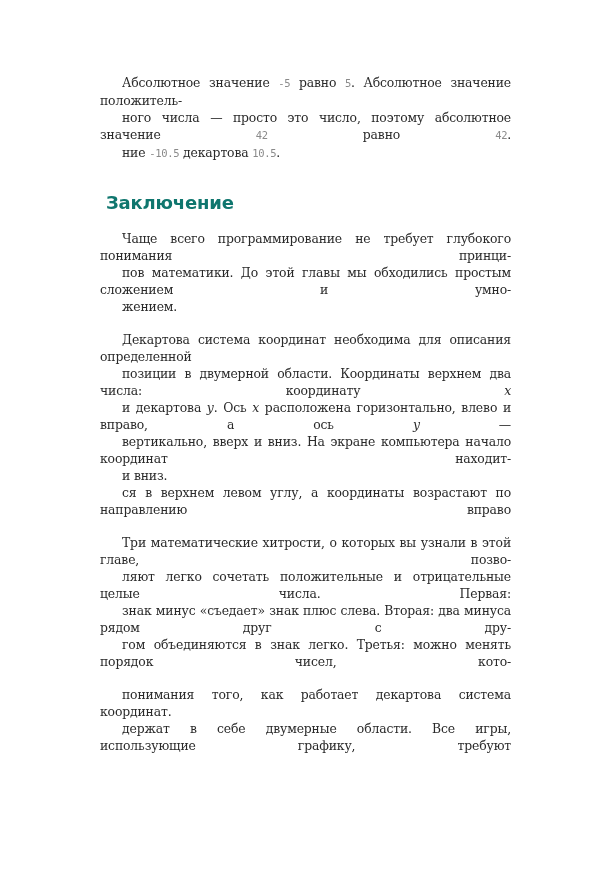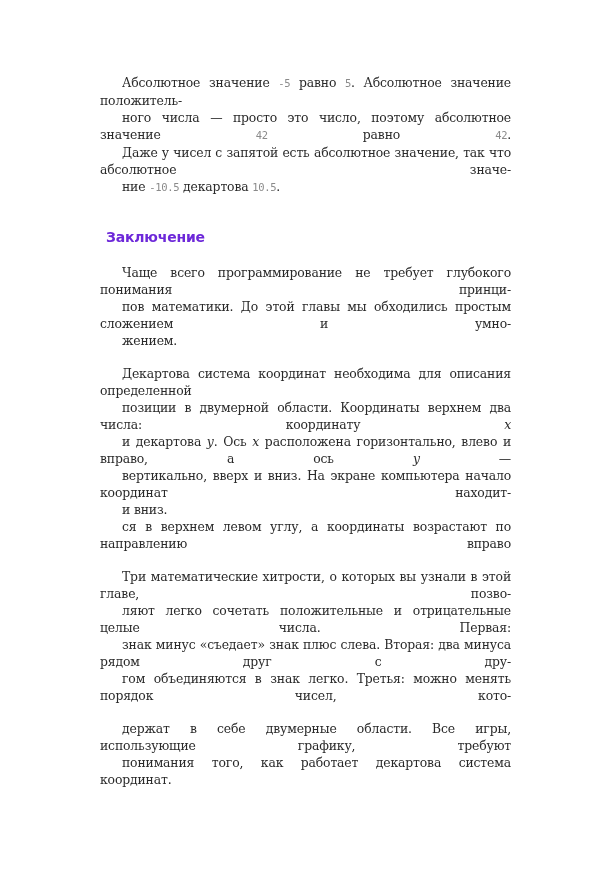--- a/index.html
+++ b/index.html
@@ -33,39 +33,38 @@
     .code {
       font-family: "DejaVu Sans Mono", "Liberation Mono", monospace;
       font-size: 10.5px;
       color: #8a8a8a;
       letter-spacing: -0.3px;
     }
     .ital { font-style: italic; }
     .heading {
       font-family: "DejaVu Sans", "Liberation Sans", sans-serif;
       font-weight: bold;
-      font-size: 14px;
-      color: #6d28d9;
+      font-size: 18px;
+      color: #0f766e;
       margin: 30px 0 8px 22px;
       line-height: 22px;
       letter-spacing: -0.2px;
     }
     .line { display: block; text-align: justify; text-align-last: justify; }
     .line.last { text-align-last: left; }
     .line.first { text-indent: 22px; }
   </style>
 </head>
 <body>
 
 <div class="page">
 
   <p class="para">
     <span class="line first"><span>Абсолютное значение </span><span class="code">-5</span><span> равно </span><span class="code">5</span><span>. Абсолютное значение положитель-</span></span>
     <span class="line"><span>ного числа — просто это число, поэтому абсолютное значение </span><span class="code">42</span><span> равно </span><span class="code">42</span><span>.</span></span>
-    <span class="line"><span>Даже у чисел с запятой есть абсолютное значение, так что абсолютное значе-</span></span>
     <span class="line last"><span>ние </span><span class="code">-10.5</span><span> декартова </span><span class="code">10.5</span><span>.</span></span>
   </p>
 
   <h2 class="heading">Заключение</h2>
 
   <p class="para">
     <span class="line first">Чаще всего программирование не требует глубокого понимания принци-</span>
     <span class="line">пов математики. До этой главы мы обходились простым сложением и умно-</span>
     <span class="line last">жением.</span>
   </p>
@@ -80,17 +79,17 @@
   </p>
 
   <p class="para">
     <span class="line first">Три математические хитрости, о которых вы узнали в этой главе, позво-</span>
     <span class="line">ляют легко сочетать положительные и отрицательные целые числа. Первая:</span>
     <span class="line">знак минус «съедает» знак плюс слева. Вторая: два минуса рядом друг с дру-</span>
     <span class="line">гом объединяются в знак легко. Третья: можно менять порядок чисел, кото-</span>
   </p>
 
   <p class="para">
+    <span class="line last">понимания того, как работает декартова система координат.</span>
     <span class="line">держат в себе двумерные области. Все игры, использующие графику, требуют</span>
-    <span class="line last">понимания того, как работает декартова система координат.</span>
   </p>
 
 </div>
 
 </body></html>

